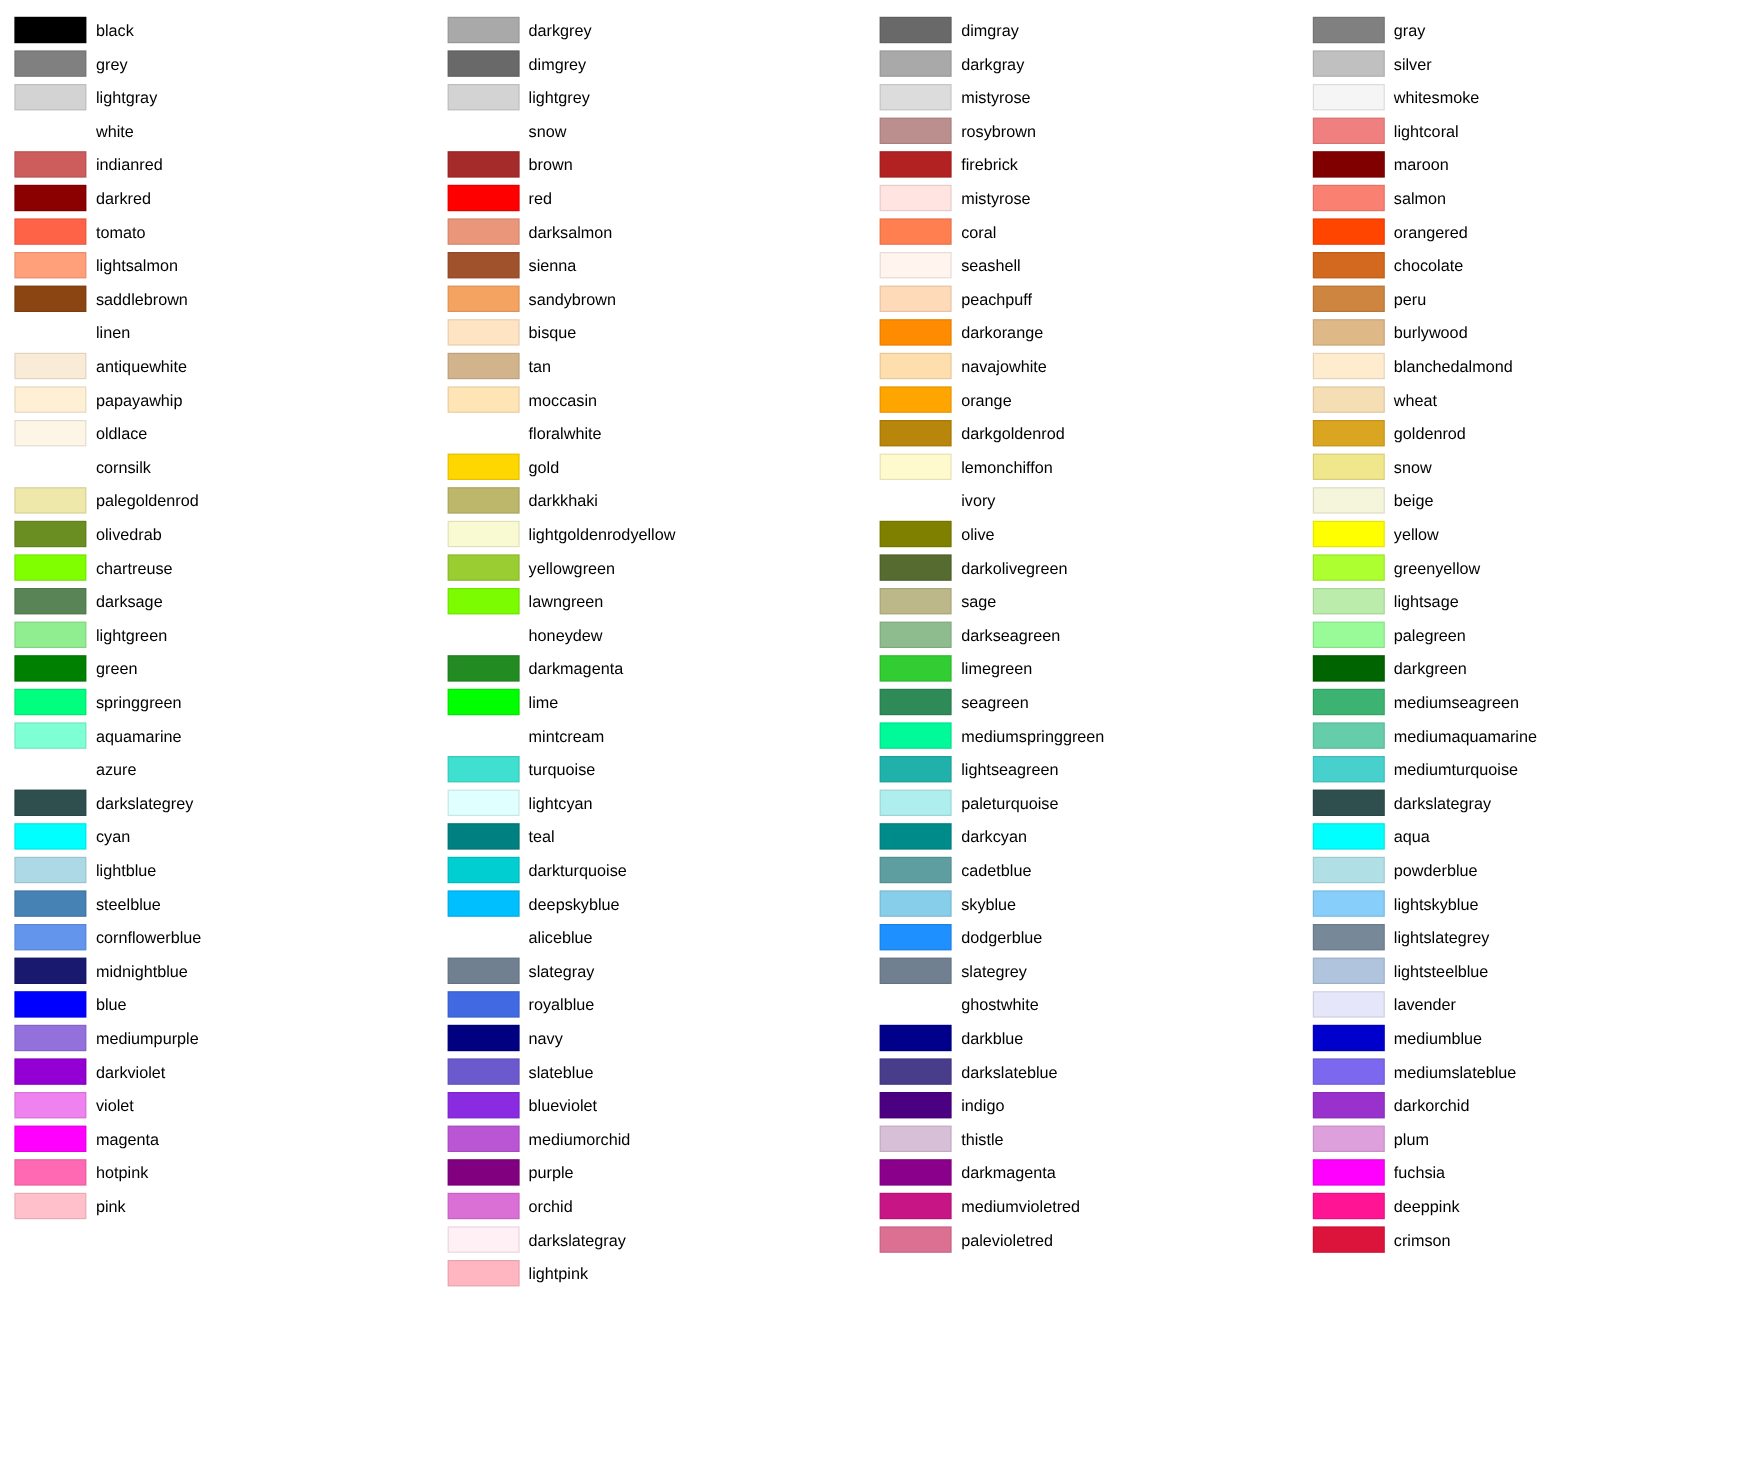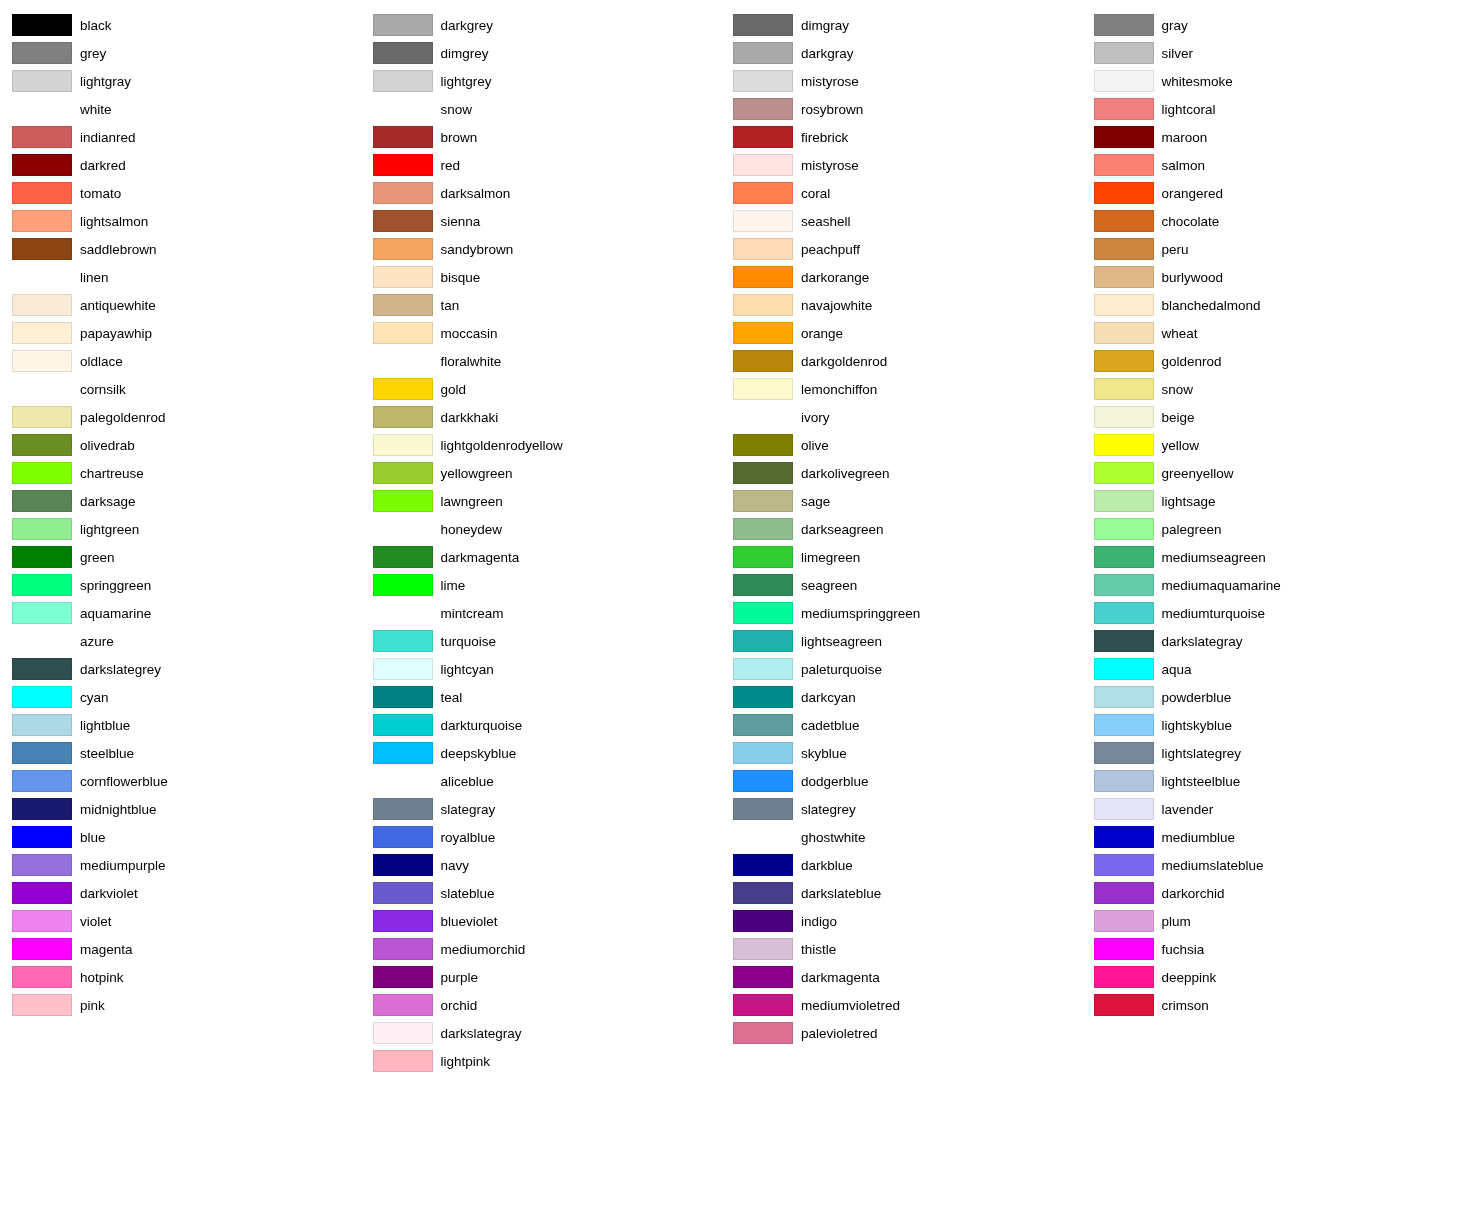--- a/index.html
+++ b/index.html
@@ -561,20 +561,24 @@
       </div>
       <div class="color-item">
         <div class="swatch" style="background-color: rgb(188, 236, 172); border: 1px solid rgba(0, 0, 0, 0.1);"></div>
         <span class="color-name">lightsage</span>
       </div>
       <div class="color-item">
         <div class="swatch" style="background-color: rgb(152, 251, 152); border: 1px solid rgba(0, 0, 0, 0.1);"></div>
         <span class="color-name">palegreen</span>
       </div>
       <div class="color-item">
+        <div class="swatch" style="background-color: rgb(0, 100, 0); border: 1px solid rgba(0, 0, 0, 0.1);"></div>
+        <span class="color-name">darkgreen</span>
+      </div>
+      <div class="color-item">
         <div class="swatch" style="background-color: rgb(60, 179, 113); border: 1px solid rgba(0, 0, 0, 0.1);"></div>
         <span class="color-name">mediumseagreen</span>
       </div>
       <div class="color-item">
         <div class="swatch" style="background-color: rgb(102, 205, 170); border: 1px solid rgba(0, 0, 0, 0.1);"></div>
         <span class="color-name">mediumaquamarine</span>
       </div>
       <div class="color-item">
         <div class="swatch" style="background-color: rgb(72, 209, 204); border: 1px solid rgba(0, 0, 0, 0.1);"></div>
         <span class="color-name">mediumturquoise</span>

